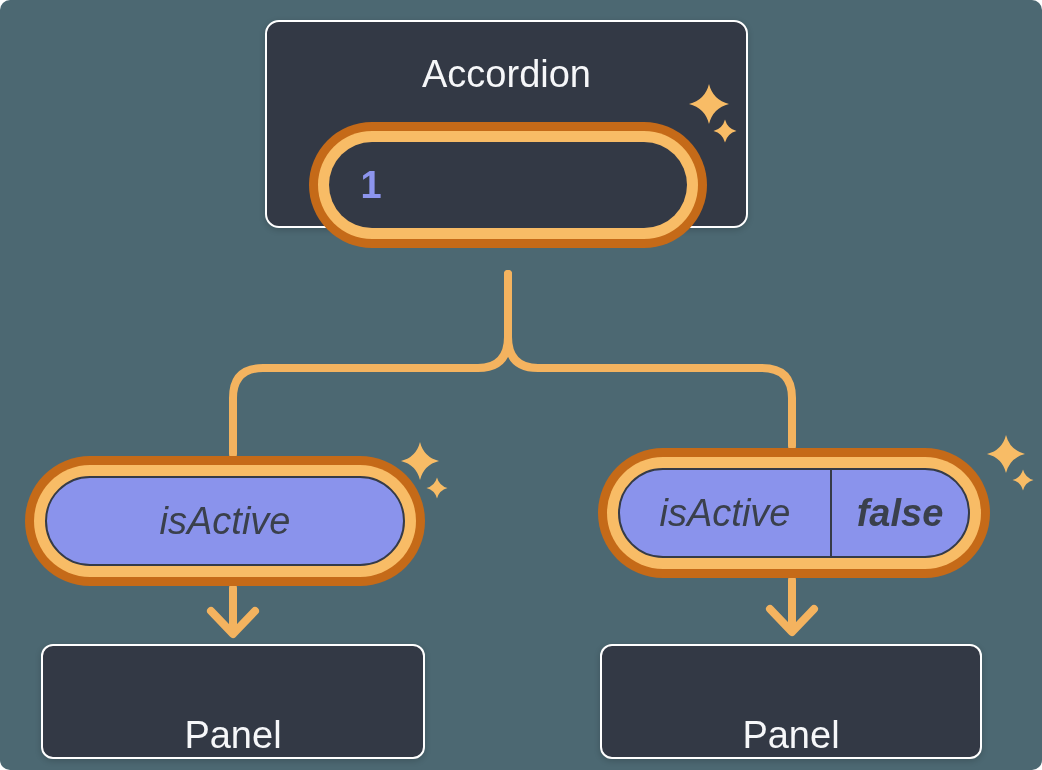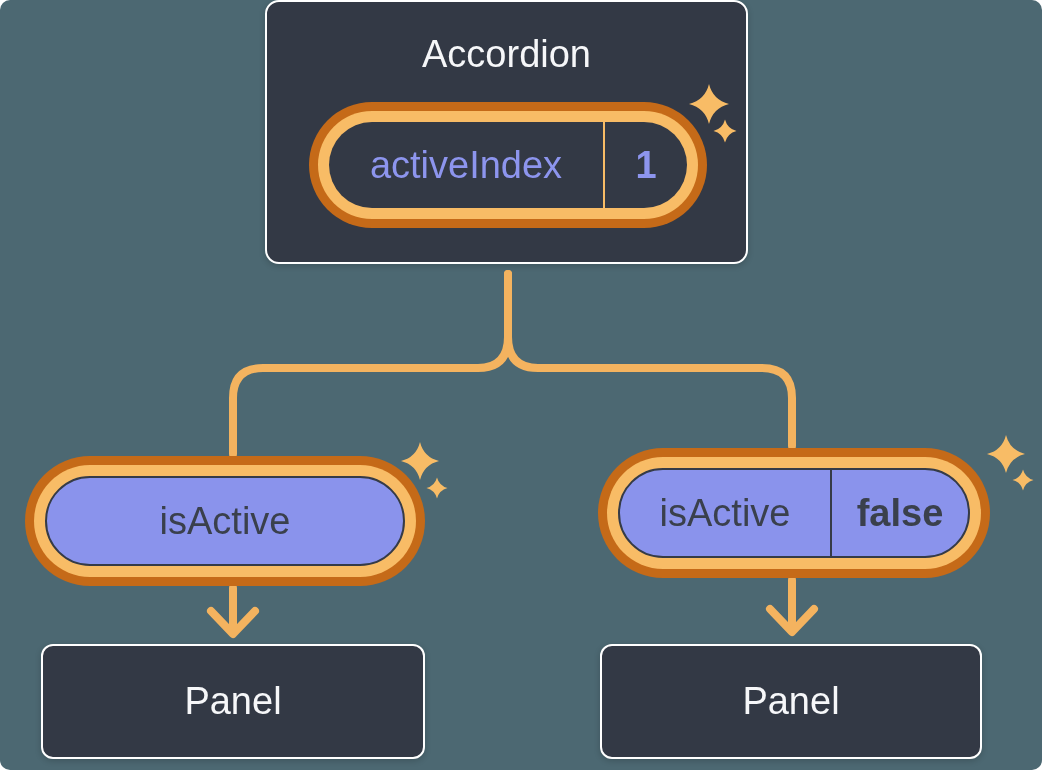--- a/index.html
+++ b/index.html
@@ -13,48 +13,48 @@
   body{font-family:"Liberation Sans", sans-serif;}
   .stage{position:relative;width:1042px;height:770px;background:var(--background);
          border-radius:10px;overflow:hidden;}
   svg.layer{position:absolute;left:0;top:0;width:1042px;height:770px;pointer-events:none;}
   .layer-under{z-index:0;} .layer-over{z-index:2;}
   .line{fill:none;stroke:var(--line);stroke-width:8;stroke-linecap:round;stroke-linejoin:round;}
   .sparkle{fill:var(--orange-light);stroke:none;}
 
   .card{position:absolute;background:var(--card-bg);border:2.5px solid var(--card-border);
         border-radius:14px;z-index:1;box-shadow:0 2px 6px rgba(0,0,0,0.18);}
-  .accordion-card{left:265px;top:0;width:483px;height:264px;}
+  .accordion-card{left:265px;top:20px;width:483px;height:208px;}
   .card-title{position:absolute;top:28px;left:0;width:100%;text-align:center;
               font-size:38px;line-height:48px;color:var(--text-light);font-weight:400;}
 
   .pill{position:absolute;border-radius:999px;background:var(--orange-dark);padding:9px;z-index:1;}
   .pill-mid{height:100%;border-radius:999px;background:var(--orange-light);padding:11px;}
   .pill-inner{height:100%;border-radius:999px;display:flex;overflow:hidden;align-items:stretch;}
   .state-pill{left:42px;top:100px;width:398px;height:126px;}
   .state-pill .pill-inner{background:var(--card-bg);}
   .state-pill .pill-section+.pill-section{border-left:2.5px solid var(--orange-light);}
   .state-pill .pill-label{color:var(--purple-text);}
   .state-pill .pill-value{color:var(--purple-text);}
 
-  .prop-pill .pill-inner{background:var(--purple);border:2.5px solid var(--pill-outline);}
+  .prop-pill .pill-inner{background:var(--purple);border:2.5px solid var(--pill-outline);font-style:italic;}
   .prop-pill .pill-section+.pill-section{border-left:2.5px solid var(--pill-outline);}
   .prop-pill .pill-label,.prop-pill .pill-value{color:var(--dark-text);}
   .prop-pill-left{left:25px;top:456px;width:400px;height:130px;}
   .prop-pill-right{left:598px;top:448px;width:392px;height:130px;}
 
   .pill-section{display:flex;align-items:center;justify-content:center;
                 font-size:38px;white-space:nowrap;}
   .pill-label{flex:1 1 auto;}
   .pill-value{font-weight:700;}
   .state-pill .pill-value{flex:0 0 84px;}
   .prop-pill-left .pill-value{flex:0 0 157px;}
   .prop-pill-right .pill-value{flex:0 0 138px;}
 
-  .panel{display:flex;align-items:center;justify-content:center;border-radius:12px;
+  .panel{display:flex;align-items:flex-end;justify-content:center;border-radius:12px;
          font-size:38px;color:var(--text-light);}
   .panel-left{left:41px;top:644px;width:384px;height:115px;}
   .panel-right{left:600px;top:644px;width:382px;height:115px;}
 </style>
 </head>
 <body>
 
 <div class="stage">
 
   <svg class="layer layer-under" viewBox="0 0 1042 770">
@@ -62,21 +62,20 @@
     <path class="line" d="M508,274 L508,337 Q508,368 538,368 L762,368 Q792,368 792,398 L792,446"></path>
     <path class="line" d="M233,588 L233,629 M211,611 L233,634 L255,611"></path>
     <path class="line" d="M792,580 L792,627 M770,609 L792,632 L814,609"></path>
   </svg>
 
   <div class="card accordion-card">
     <div class="card-title">Accordion</div>
     <div class="pill state-pill">
       <div class="pill-mid">
         <div class="pill-inner">
-          <div class="pill-section pill-label">activeIndex</div>
           <div class="pill-section pill-value">1</div>
         </div>
       </div>
     </div>
   </div>
 
   <div class="pill prop-pill prop-pill-left">
     <div class="pill-mid">
       <div class="pill-inner">
         <div class="pill-section pill-label">isActive</div>

